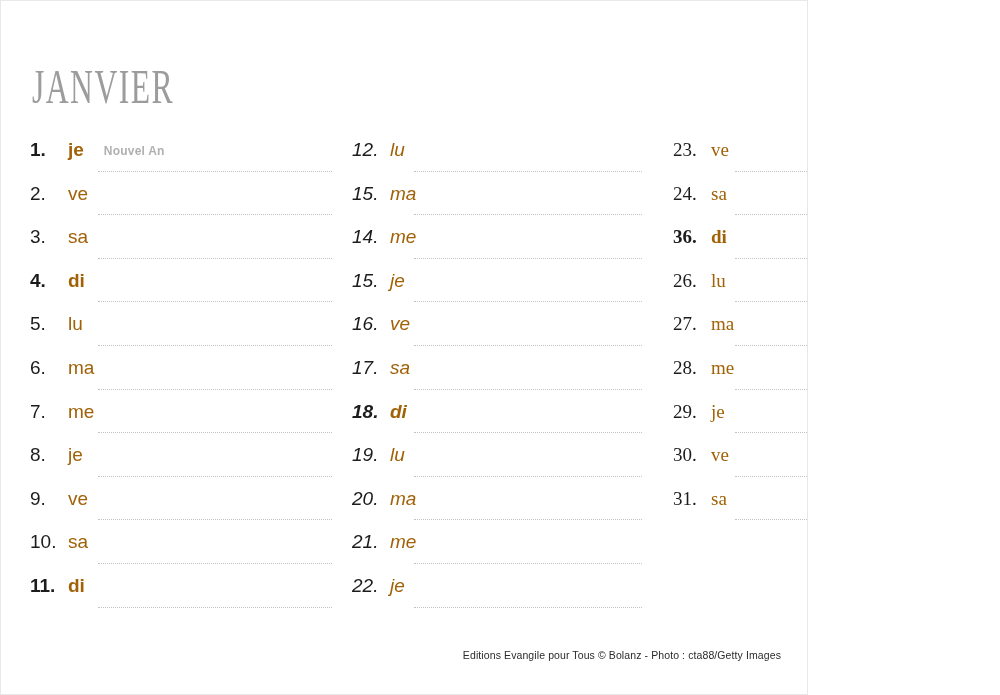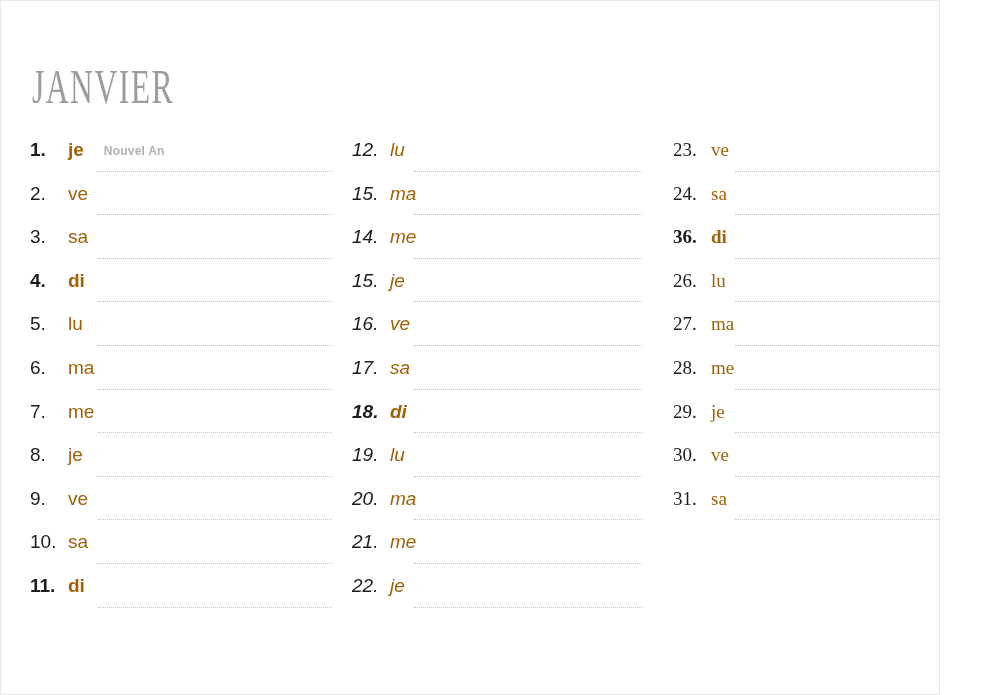--- a/index.html
+++ b/index.html
@@ -2,21 +2,21 @@
 <html><head>
 <meta charset="utf-8">
 <style>
   html, body {
     margin: 0;
     padding: 0;
     background: #ffffff;
   }
   #page {
     position: relative;
-    width: 940px;
+    width: 808px;
     height: 695px;
     background: #ffffff;
     box-sizing: border-box;
     border: 1px solid #e8e8e8;
     overflow: hidden;
     font-family: "Liberation Sans", sans-serif;
   }
 
   
   #month-title {
@@ -339,14 +339,15 @@
         <div class="day-row">
           <div class="day-line">
             <span class="day-num">31.</span>
             <span class="day-abbr">sa</span>
           </div>
           <div class="write-rule"></div>
         </div>
       </div>
     </div>
 
+  <div id="credit">Editions Evangile pour Tous  © Bolanz - Photo : cta88/Getty Images</div>
 
 </div>
 
 </body></html>

